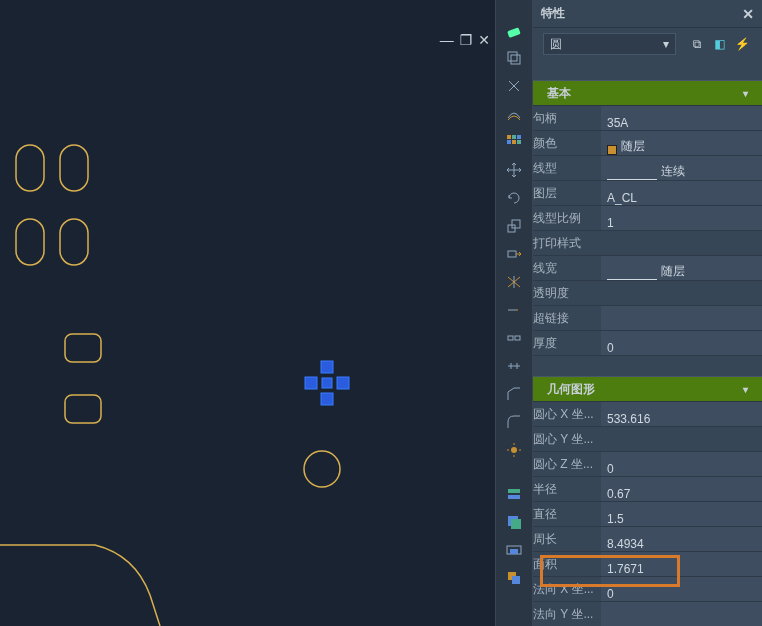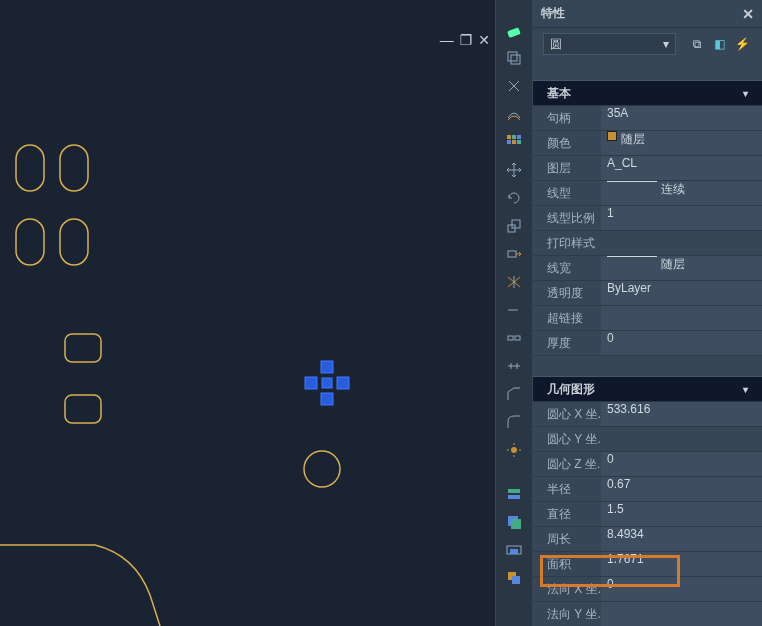--- a/index.html
+++ b/index.html
@@ -81,41 +81,41 @@
   }
   .type-icons { display: flex; gap: 5px; margin-left: 6px; }
   .type-icons span { width: 18px; height: 18px; display:flex; align-items:center; justify-content:center; cursor:pointer; }
   .section-header {
     display: flex; align-items: center;
     height: 26px;
     padding: 0 14px;
     font-weight: bold;
     border-top: 1px solid #47566a;
     border-bottom: 1px solid #2a3644;
-    background: #0f172a;
+    background: #4d7c0f;
   }
   .section-header .arrow { margin-left: auto; font-size: 10px; }
   .prop-row {
     display: flex;
     height: 25px;
     border-bottom: 1px solid #2e3a48;
   }
   .prop-label {
     width: 68px;
-    padding-left: 14px;
+    padding-left: 0;
     display: flex; align-items: center;
     background: #374656;
     color: #a8b4c0;
     white-space: nowrap;
     overflow: hidden;
   }
   .prop-value {
     flex: 1;
     padding: 0 6px;
-    display: flex; align-items: flex-start;
+    display: flex; align-items: flex-end;
     background: #3e4e60;
     color: #d0d8e0;
     gap: 4px;
   }
   .prop-value .line-sample {
     width: 50px; height: 1px; background: #d0d8e0;
   }
   .prop-value .swatch {
     width: 10px; height: 10px; background: #c89030; border:1px solid #222;
   }
@@ -313,53 +313,50 @@
         </div>
       </div>
       <div class="prop-row">
         <div class="prop-label">颜色</div>
         <div class="prop-value">
           <span class="swatch"></span>
           <span>随层</span>
         </div>
       </div>
       <div class="prop-row">
-        <div class="prop-label">图层</div>
-        <div class="prop-value">
-          <span>A_CL</span>
-        </div>
-      </div>
-      <div class="prop-row">
         <div class="prop-label">线型</div>
         <div class="prop-value">
           <span class="line-sample"></span>
           <span>连续</span>
         </div>
       </div>
       <div class="prop-row">
+        <div class="prop-label">图层</div>
+        <div class="prop-value">
+          <span>A_CL</span>
+        </div>
+      </div>
+      <div class="prop-row">
         <div class="prop-label">线型比例</div>
         <div class="prop-value">
           <span>1</span>
         </div>
       </div>
       <div class="prop-row">
         <div class="prop-label">打印样式</div>
       </div>
       <div class="prop-row">
         <div class="prop-label">线宽</div>
         <div class="prop-value">
           <span class="line-sample"></span>
           <span>随层</span>
         </div>
       </div>
       <div class="prop-row">
         <div class="prop-label">透明度</div>
-        <div class="prop-value">
-          <span>ByLayer</span>
-        </div>
       </div>
       <div class="prop-row">
         <div class="prop-label">超链接</div>
         <div class="prop-value">
           <span></span>
         </div>
       </div>
       <div class="prop-row">
         <div class="prop-label">厚度</div>
         <div class="prop-value">

